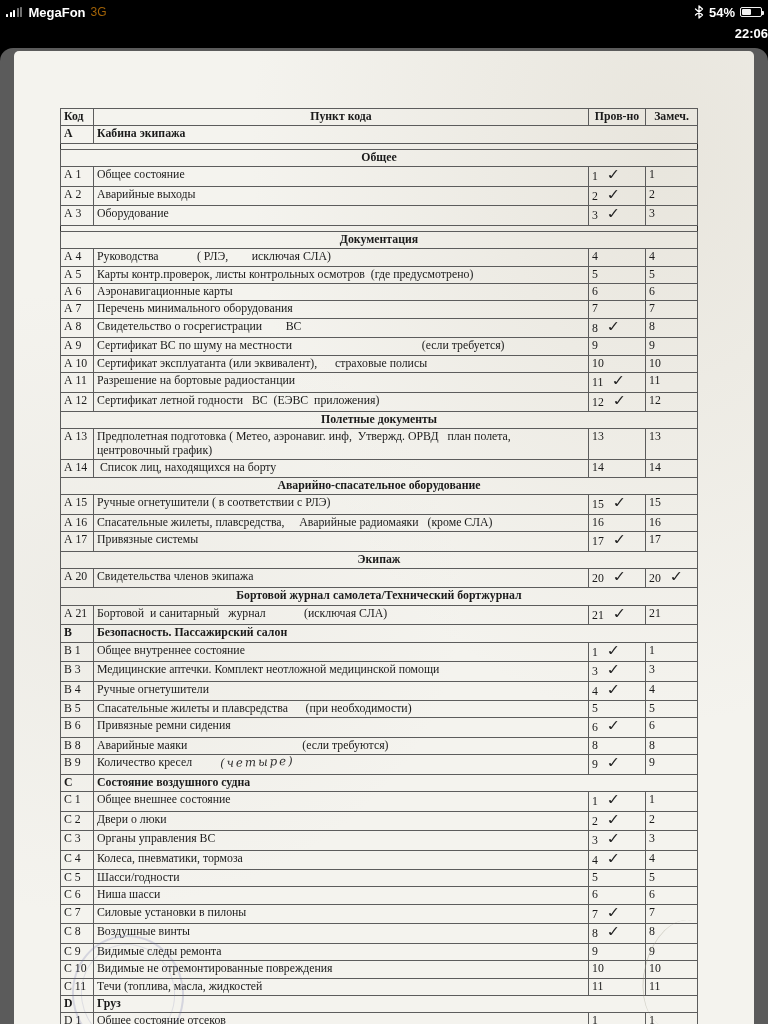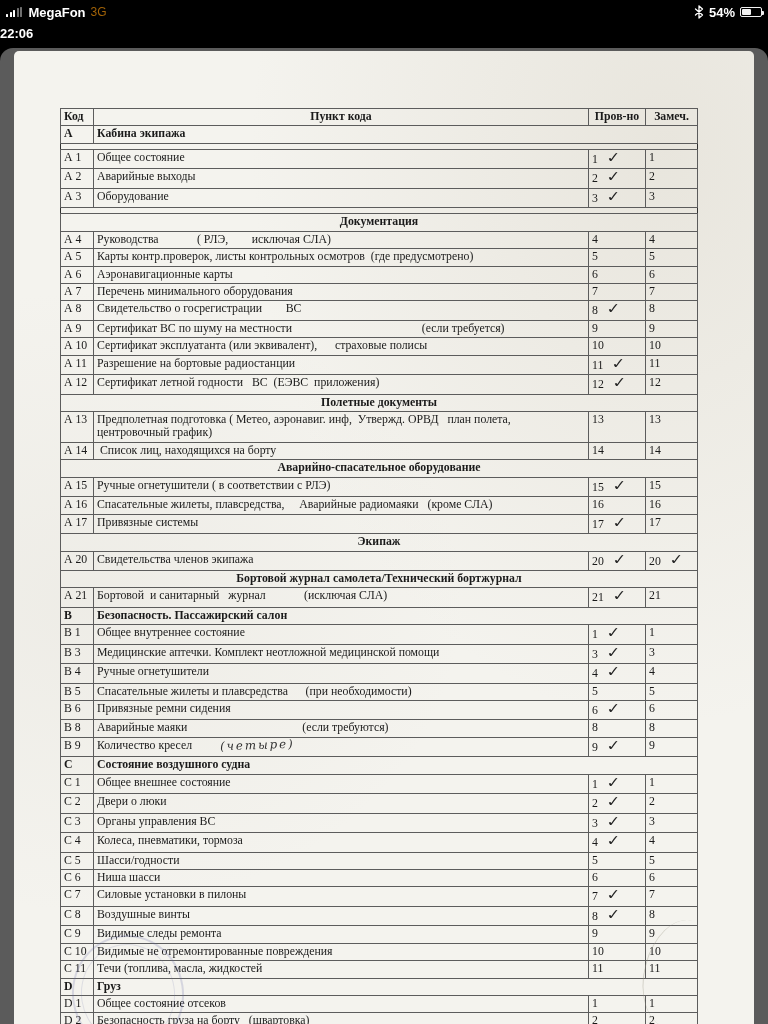--- a/index.html
+++ b/index.html
@@ -7,21 +7,21 @@
   body { font-family:"Liberation Serif", serif; position:relative; }
 
   
   .statusbar {
     position:absolute; top:0; left:0; width:768px; height:20px;
     background:#000; color:#fff; z-index:10;
     font-family:"Liberation Sans", sans-serif; font-size:13px; font-weight:bold;
     display:flex; align-items:center; justify-content:space-between; padding:12px 6px;gap:33px;
   }
   .sb-left, .sb-right { display:flex; align-items:center; gap:5px; }
-  .sb-center { position:absolute; left:0; right:0; text-align:left; pointer-events:none;margin-top:42px; }
+  .sb-center { position:absolute; left:0; right:0; text-align:right; pointer-events:none;margin-top:42px; }
   .sig { display:inline-flex; align-items:flex-end; height:10px; }
   .sig i { display:inline-block; width:2px; margin-right:1.5px; background:#fff; border-radius:0.5px; }
   .sig i:nth-child(1){height:3px} .sig i:nth-child(2){height:5px} .sig i:nth-child(3){height:7px}
   .sig i:nth-child(4){height:9px; background:#6f6f6f} .sig i:nth-child(5){height:10px; background:#6f6f6f}
   .net { font-weight:normal; font-size:12px; color:#a16207; }
   .batt { display:inline-block; width:22px; height:10px; border:1px solid #f2f2f2; border-radius:2px; position:relative; }
   .batt::before { content:""; position:absolute; left:1px; top:1px; bottom:1px; width:9px; background:#f2f2f2; border-radius:1px; }
   .batt::after { content:""; position:absolute; right:-3px; top:2.5px; width:2px; height:4px; background:#f2f2f2; border-radius:0 1px 1px 0; }
 
   
@@ -115,20 +115,23 @@
         </tr>
       </thead>
       <tbody id="rows">
           <tr class="sec">
     <td class="sec-code">А</td>
     <td class="sec-title" colspan="3">Кабина экипажа</td>
   </tr>
           <tr class="sp">
             <td colspan="4"></td>
           </tr>
+          <tr class="sub">
+    <td colspan="4">Общее</td>
+  </tr>
           <tr>
     <td>А 1</td>
     <td class="cell-item"><span>Общее состояние</span></td>
     <td><span>1</span><span class="chk">✓</span></td>
     <td><span>1</span></td>
   </tr>
           <tr>
     <td>А 2</td>
     <td class="cell-item"><span>Аварийные выходы</span></td>
     <td><span>2</span><span class="chk">✓</span></td>

